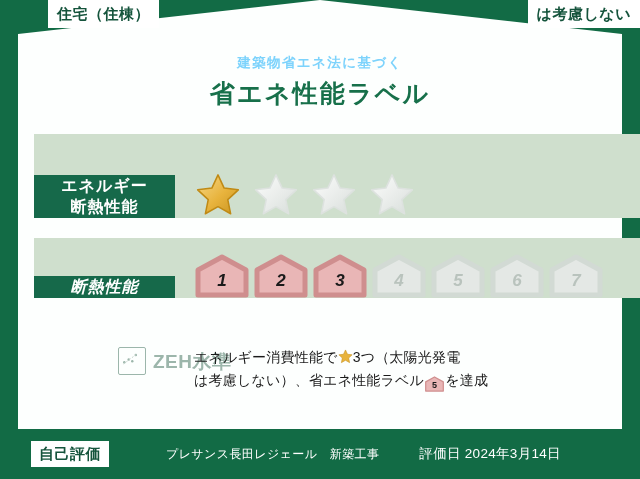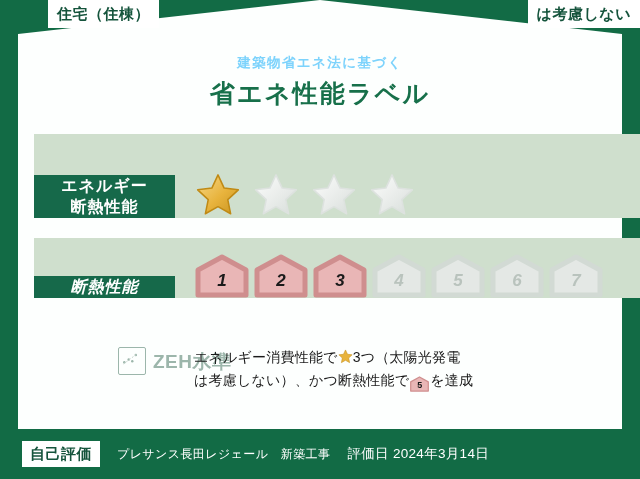--- a/index.html
+++ b/index.html
@@ -187,28 +187,29 @@
     line-height: 1.65;
     letter-spacing: 0.2px;
     margin-top: 16px;
   }
   .inline-star { display: inline-block; width: 15px; height: 15px; vertical-align: -2px; }
   .inline-house { display: inline-block; width: 19px; height: 16px; vertical-align: -3px; margin: 0 1px; }
 
   
   #footer {
     position: absolute;
-    left: 8px;
+    left: 17px;
     bottom: 0;
     width: 532px;
     height: 50px;
     display: flex;
     align-items: center;
     z-index: 6;
     color: #ffffff;
+    gap: 40px;
   }
   #footer-chip {
     margin-left: 14px;
     background: #ffffff;
     color: #15543c;
     font-size: 15px;
     font-weight: bold;
     letter-spacing: 0.5px;
     padding: 5px 8px 6px 8px;
     line-height: 1;
@@ -352,21 +353,21 @@
           <circle cx="19" cy="8" r="1.4" fill="#9cb6ab"></circle>
           <path d="M5 18 L20 7" stroke="#c3d3cc" stroke-width="1.1" fill="none" stroke-dasharray="2 2"></path>
         </svg>
       </div>
       <div id="zeh-text">ZEH水準</div>
     </div>
     <div id="note-text">
       <span>エネルギー消費性能で</span><svg class="inline-star" viewBox="0 0 24 24" aria-hidden="true">
           <polygon points="12,1.5 15.2,8.4 22.6,9.3 17.1,14.4 18.6,21.8 12,18.1 5.4,21.8 6.9,14.4 1.4,9.3 8.8,8.4" fill="#e8b33c" stroke="#c8921f" stroke-width="0.9"></polygon>
         </svg><span>3つ（太陽光発電</span><br>
-      <span>は考慮しない）、かつ断熱性能で</span><span class="inline-house" style="position:relative;"><svg viewBox="0 0 54 44" width="19" height="16" style="position:absolute;left:0;top:0;" aria-hidden="true">
+      <span>は考慮しない）、省エネ性能ラベル</span><span class="inline-house" style="position:relative;"><svg viewBox="0 0 54 44" width="19" height="16" style="position:absolute;left:0;top:0;" aria-hidden="true">
             <polygon points="2,42 2,16 27,2 52,16 52,42" fill="#e9b6b6" stroke="#cf8e8e" stroke-width="3.5" stroke-linejoin="round"></polygon>
           </svg><span style="position:relative;z-index:2;display:block;text-align:center;font-size:9px;font-weight:bold;color:#1a1a1a;line-height:19px;">5</span></span><span>を達成</span>
     </div>
   </div>
 
   <div id="footer">
     <div id="footer-chip">自己評価</div>
     <div id="footer-name">プレサンス長田レジェール　新築工事</div>
     <div id="footer-date">評価日 2024年3月14日</div>
   </div>

